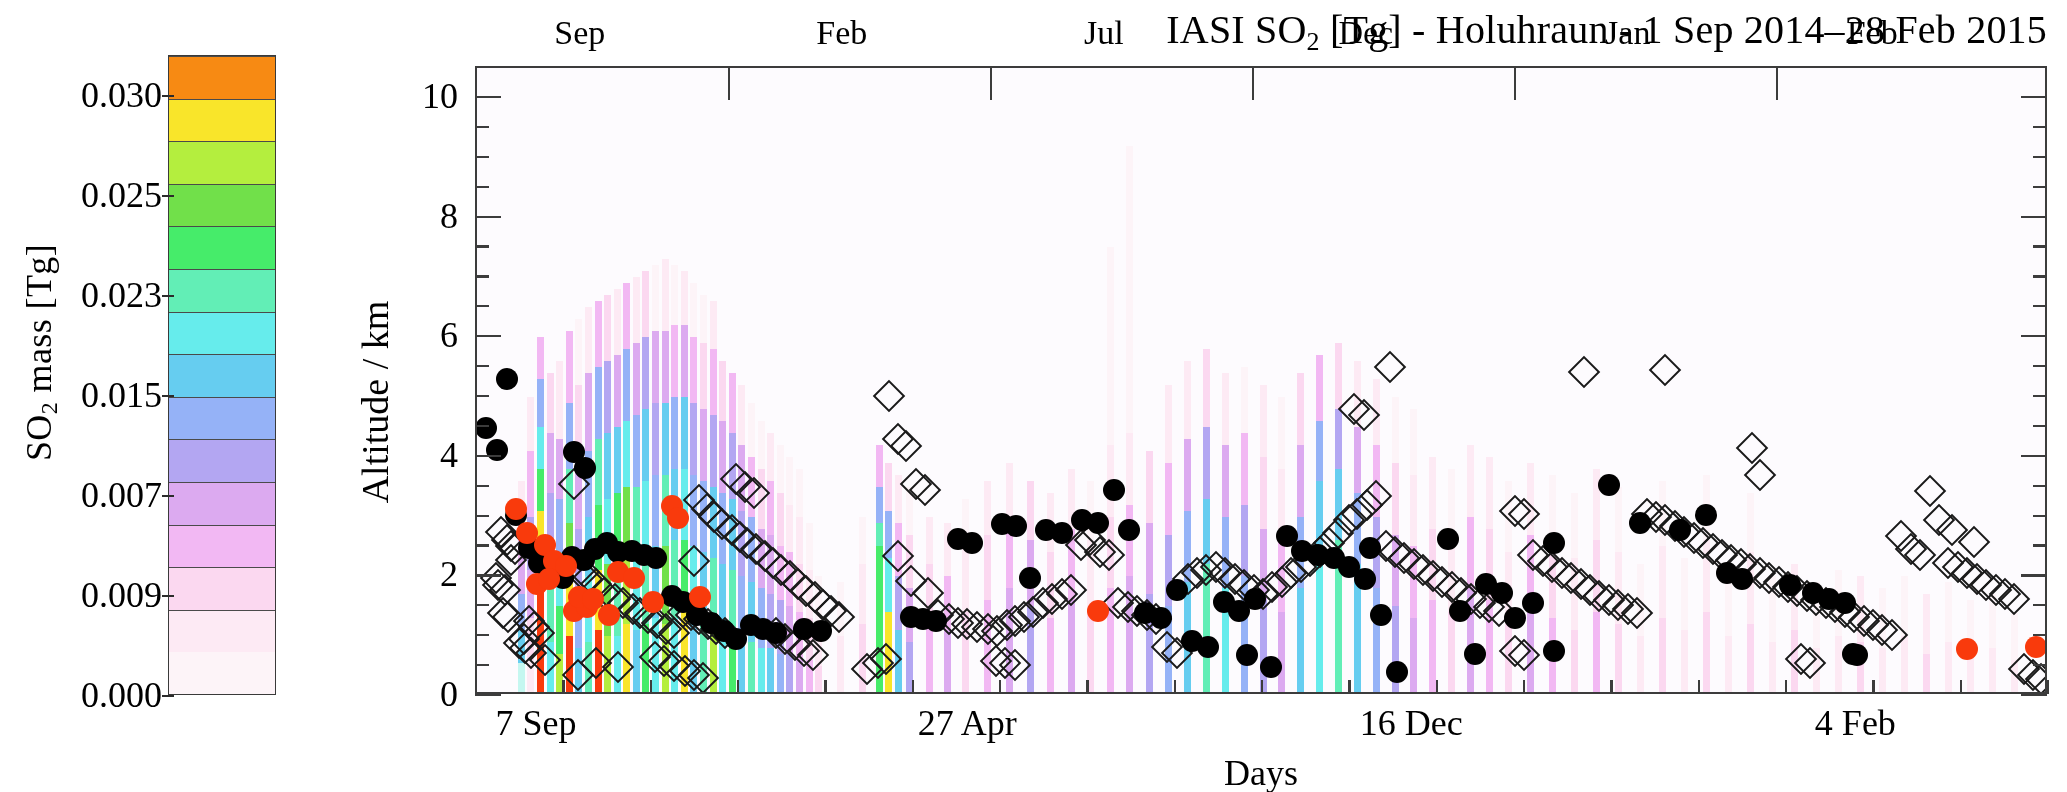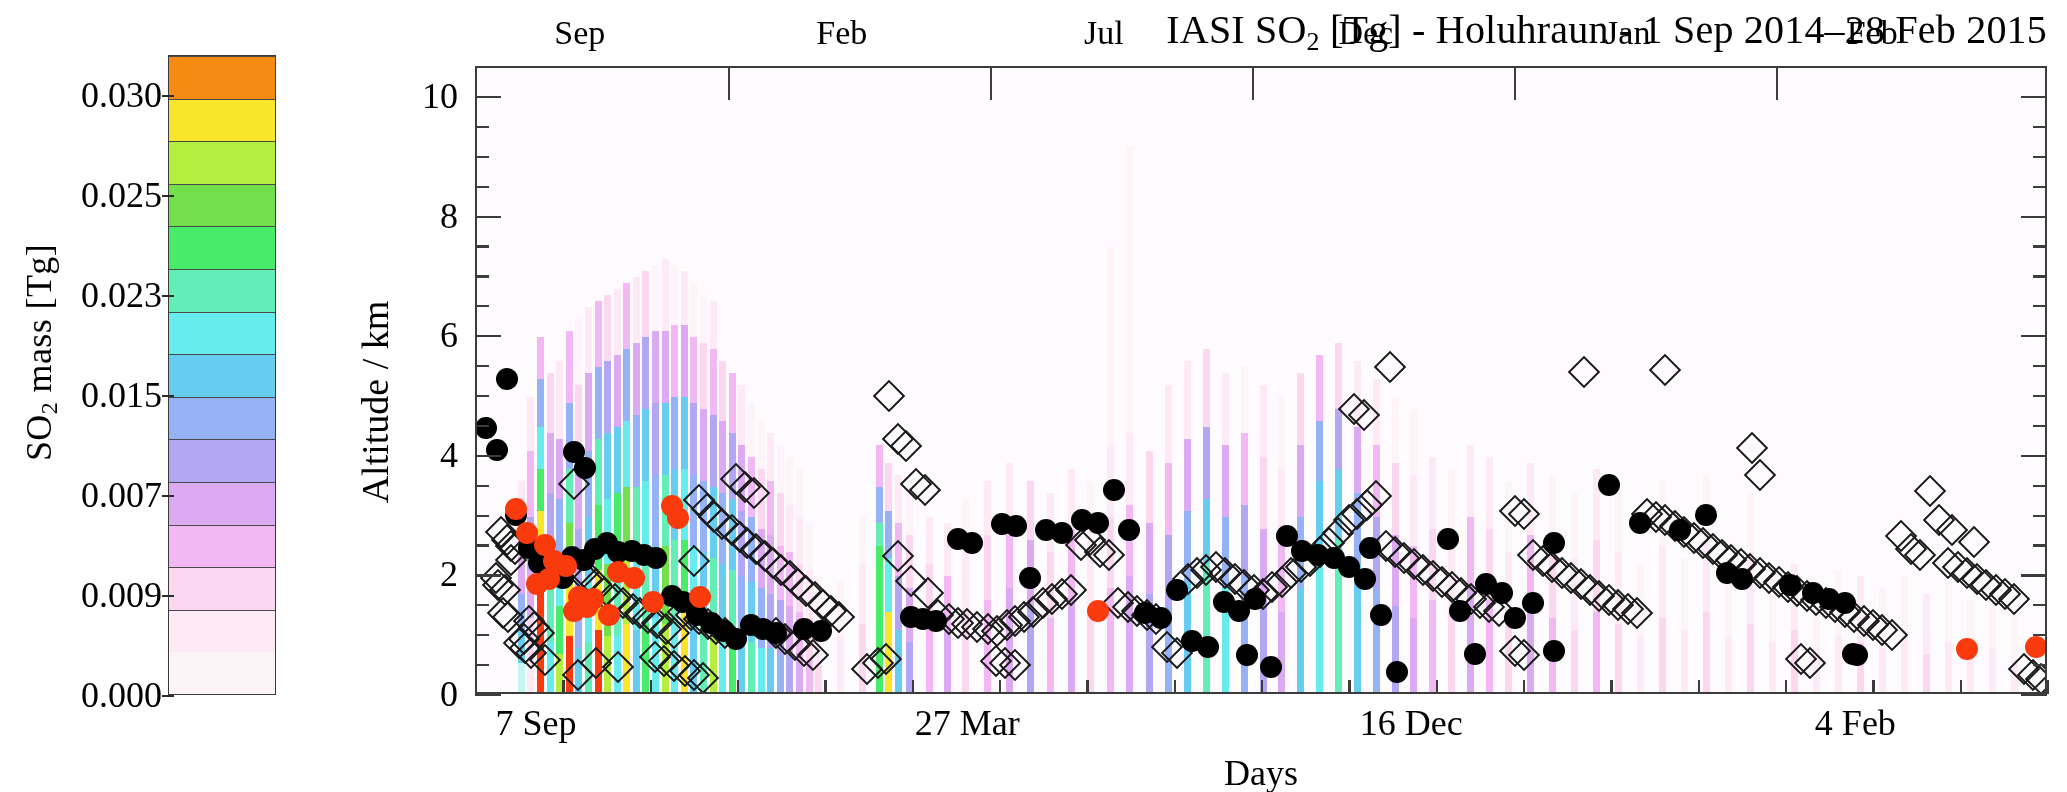--- a/index.html
+++ b/index.html
@@ -815,21 +815,21 @@
         <div class="mk mk-doas" style="left: 72.312px; top: 511.371px;"></div>
         <div class="mk mk-doas" style="left: 620.94px; top: 543.07px;"></div>
         <div class="mk mk-doas" style="left: 1490.26px; top: 581.349px;"></div>
         <div class="mk mk-doas" style="left: 1559.42px; top: 578.956px;"></div>
       </div>
 
   </div>
 
   <div id="xticklabels">
       <div class="xtlabel" style="left: 61px;">7 Sep</div>
-      <div class="xtlabel" style="left: 492.193px;">27 Mar</div>
+      <div class="xtlabel" style="left: 492.193px;">27 Apr</div>
       <div class="xtlabel" style="left: 936.283px;">16 Dec</div>
       <div class="xtlabel" style="left: 1380.37px;">4 Feb</div>
     </div>
   <div id="x-axis-title">Days</div>
 
 <div class="ytick" style="top: 694px; width: 26px;"></div>
     <div class="ytick-r" style="top: 694px; width: 26px; left: 2021px;"></div>
     <div class="ytick" style="top: 574.381px; width: 26px;"></div>
     <div class="ytick-r" style="top: 574.381px; width: 26px; left: 2021px;"></div>
     <div class="ytick" style="top: 454.762px; width: 26px;"></div>

